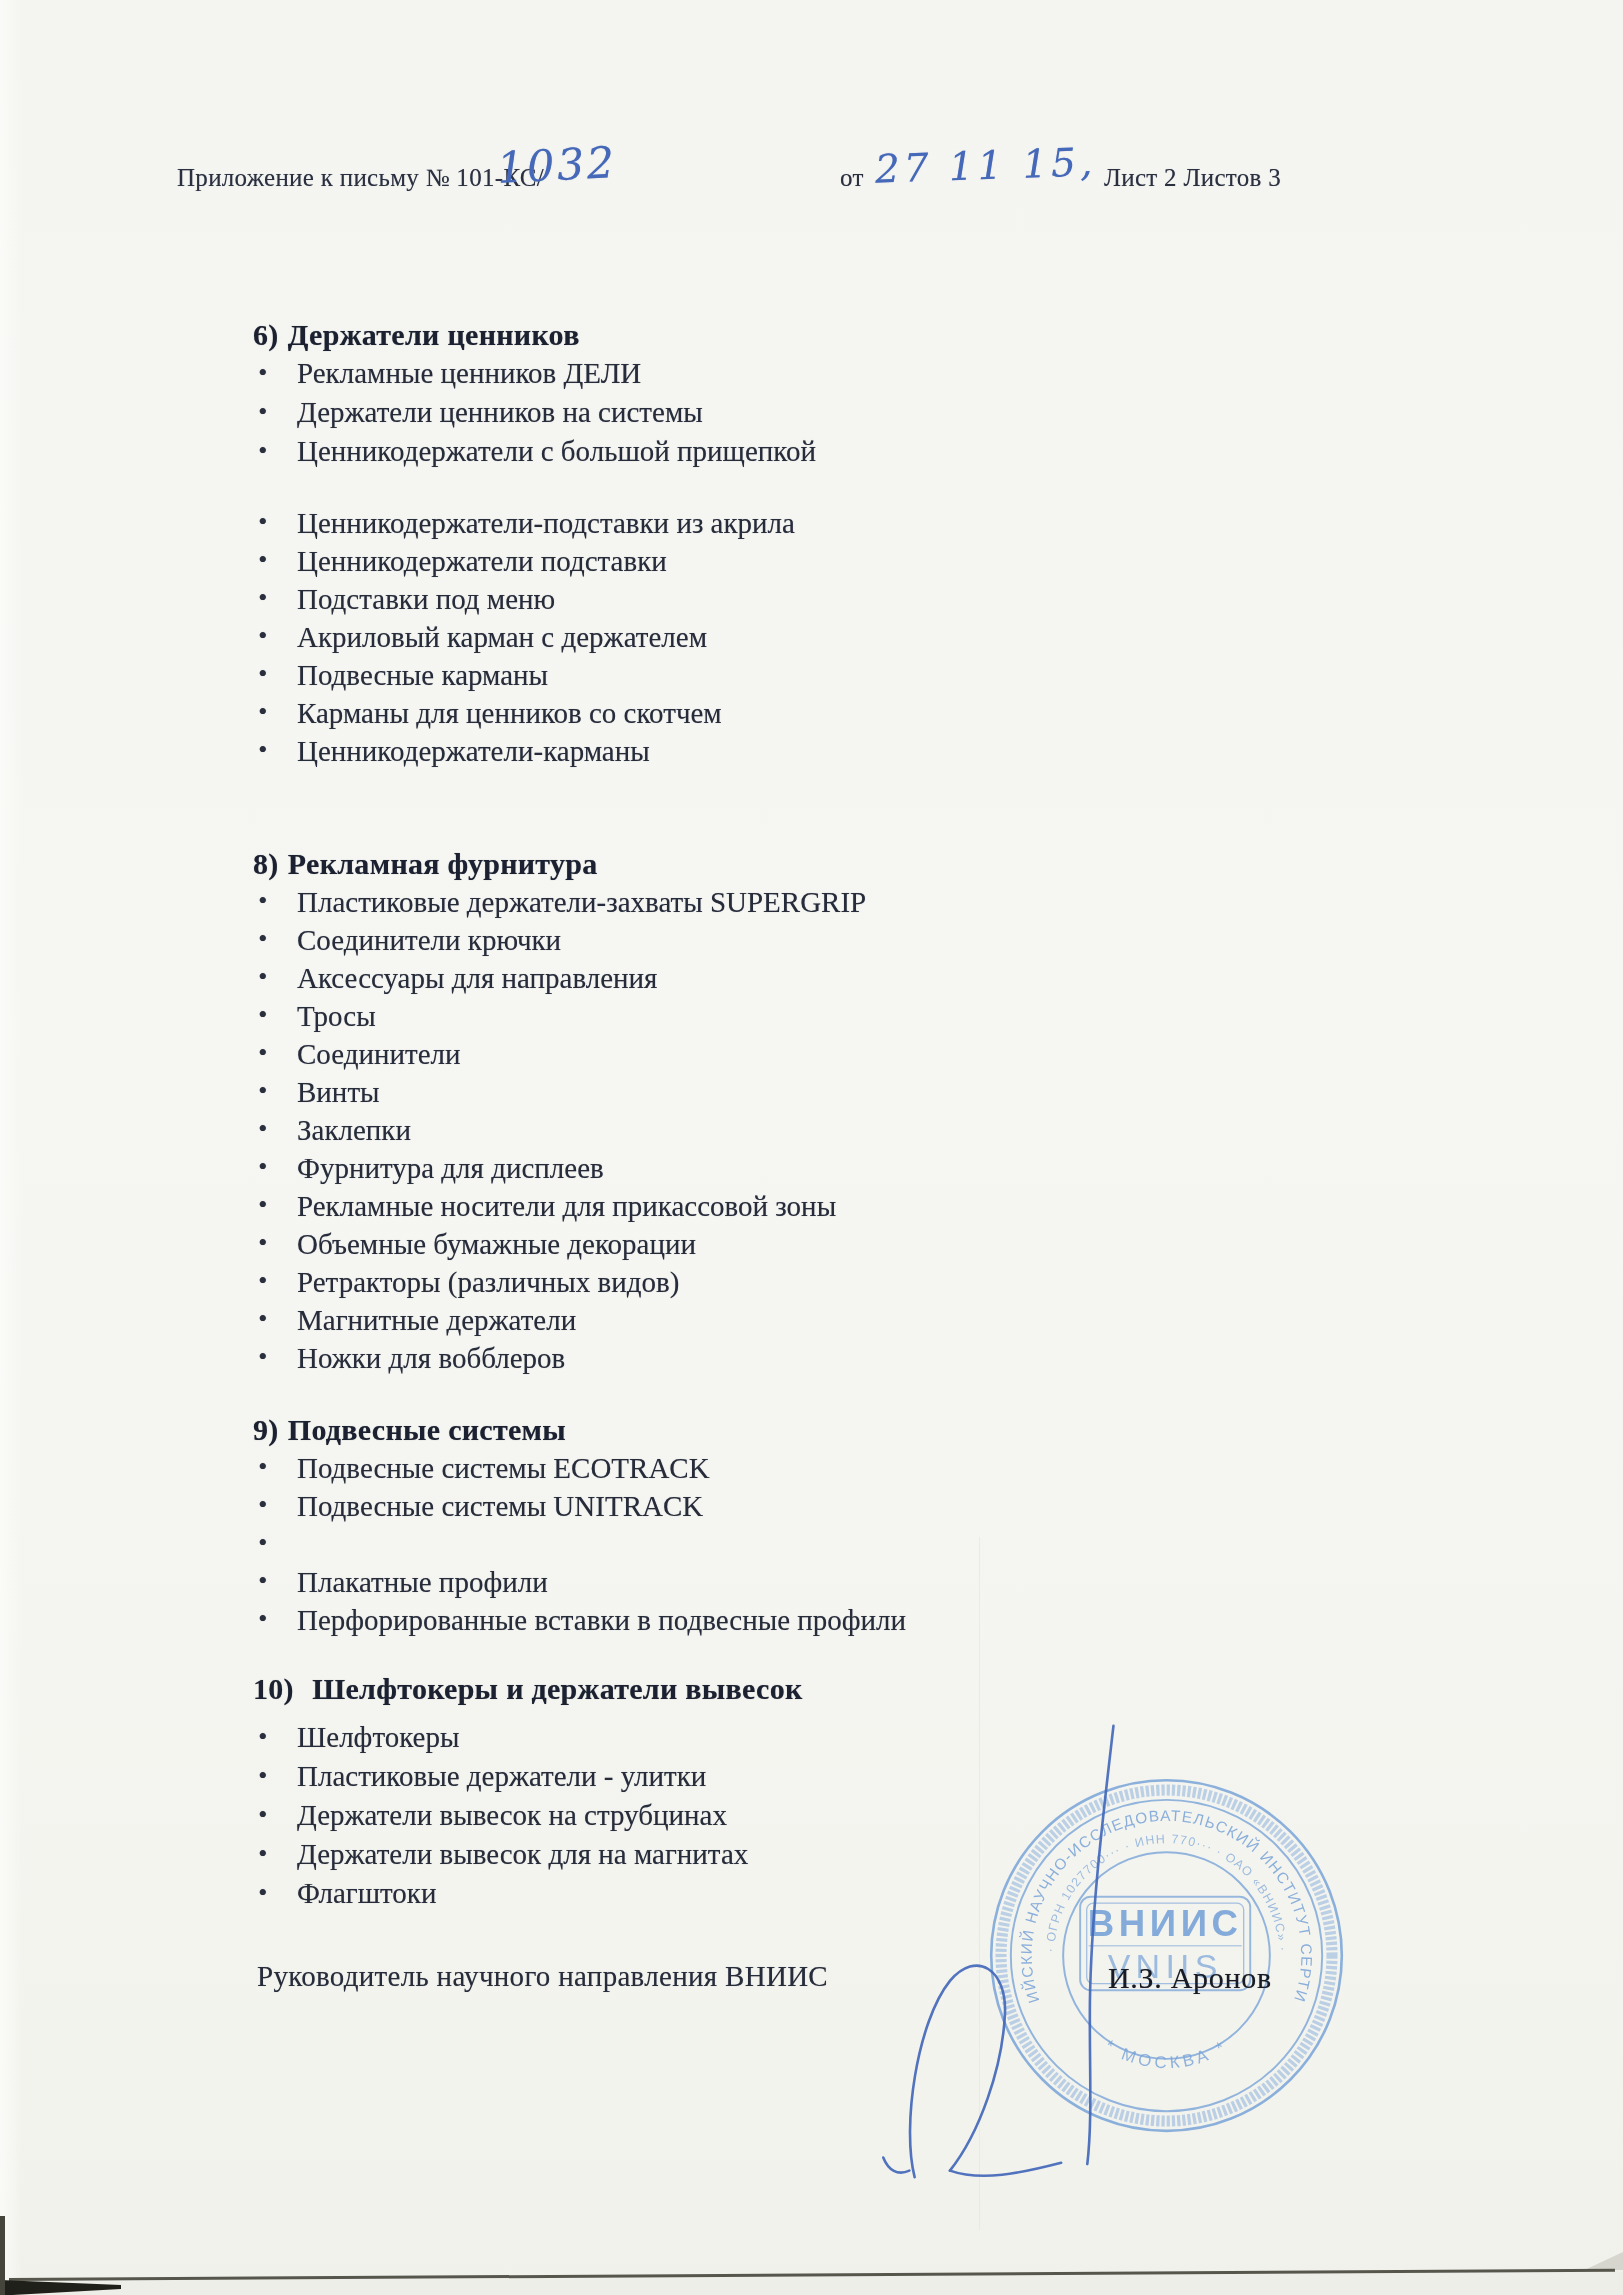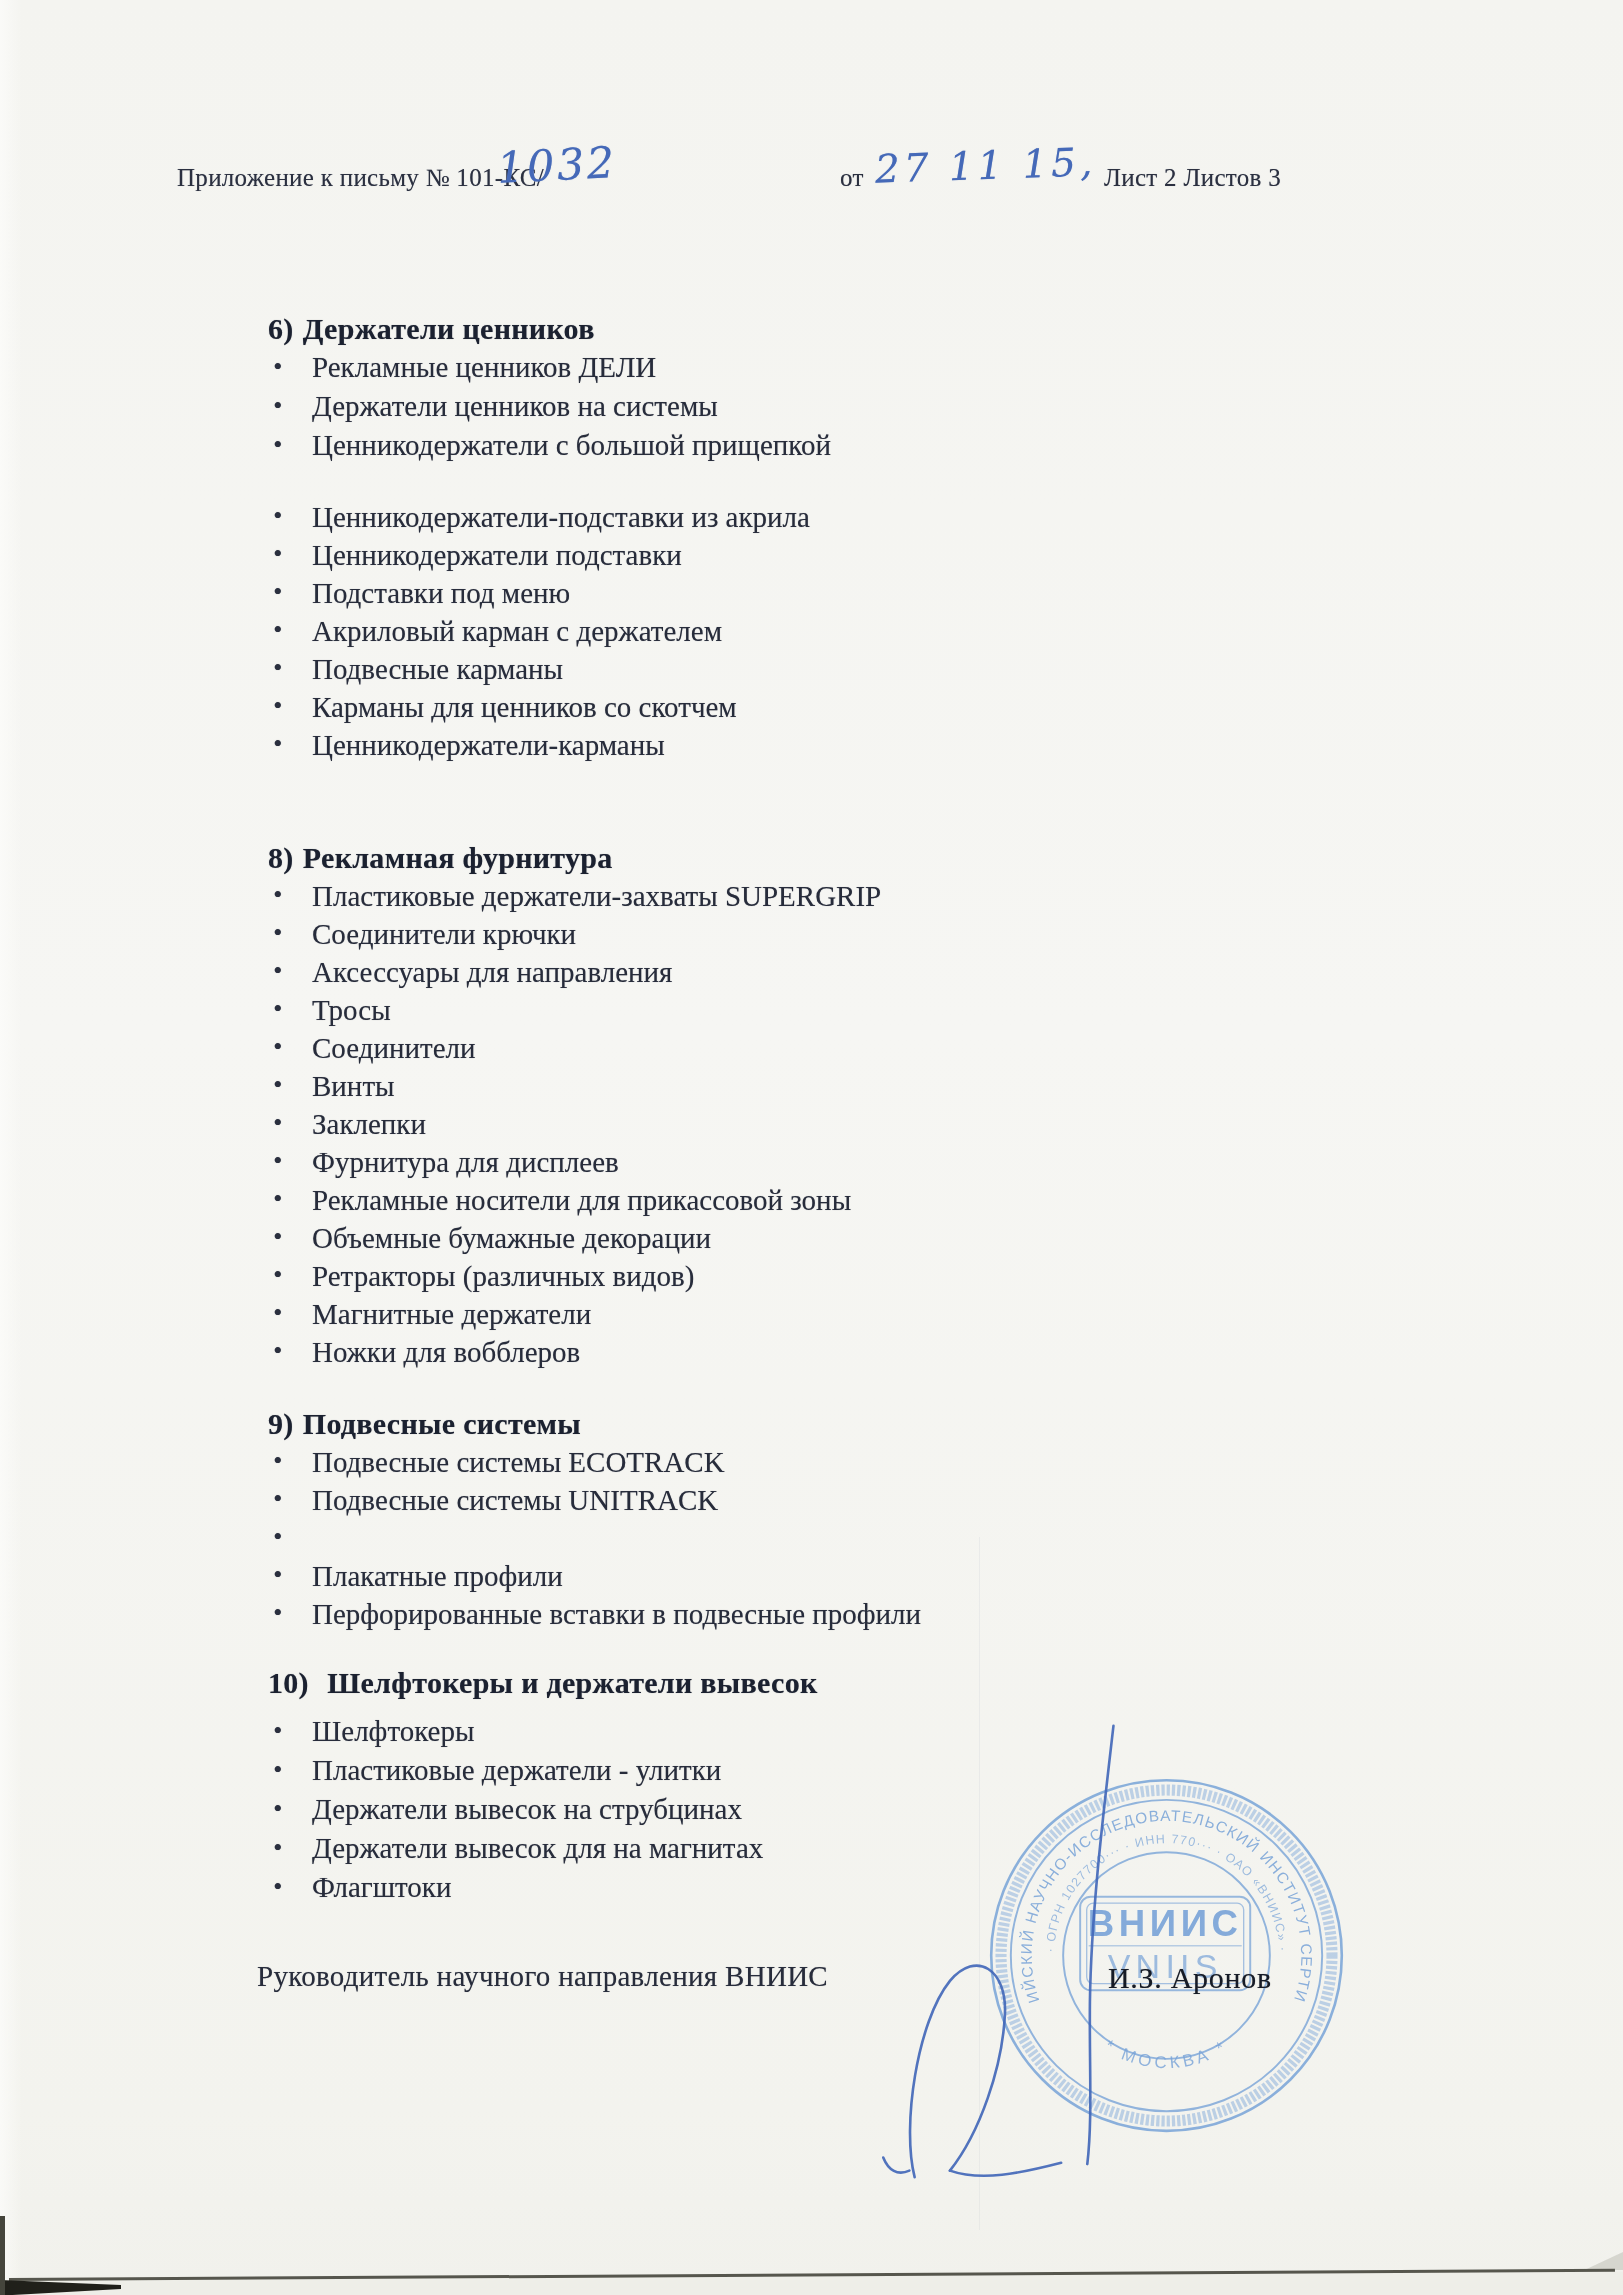--- a/index.html
+++ b/index.html
@@ -14,21 +14,21 @@
   
   .page-header{position:absolute;left:0;top:156px;width:1623px;height:85px;
     color:#2b3040;font-size:25px;letter-spacing:0.3px;text-shadow:0 0 0.7px rgba(40,48,70,.45);}
   .page-header span{position:absolute;white-space:nowrap;}
   .hw{font-family:"DejaVu Serif",serif;font-style:italic;color:#4569b8;
       text-shadow:0 0 0.7px rgba(69,105,184,.5);}
   .hw1{left:497px;top:-15.7px;font-size:43px;transform:rotate(-3deg);letter-spacing:2.6px;}
   .hw2{left:875px;top:-13px;font-size:39px;transform:rotate(-2deg);letter-spacing:3.9px;}
   .hl{left:177px;top:7.9px;} .hot{left:840px;top:7.9px;} .hsheet{left:1104px;top:7.9px;font-family:Liberation Serif, serif;}
   
-  .sec{position:absolute;left:268px;width:981px;}
+  .sec{position:absolute;left:253px;width:981px;margin-top:6px;}
   .sec h2{margin:0;font-size:30px;font-weight:bold;color:#1b2130;line-height:39px;
     letter-spacing:0.3px;text-shadow:0 0 0.8px rgba(27,33,48,.5);white-space:nowrap;}
   .sec h2 .num{margin-right:9.2px;}
   .sec.s10 h2 .num{margin-right:18.3px;}
   .sec ul{list-style:none;margin:0;padding:0;font-size:29px;color:#272c3b;
     text-shadow:0 0 0.8px rgba(39,44,59,.45);}
   .sec li{position:relative;padding-left:44px;height:39px;line-height:39px;white-space:nowrap;}
   .sec.s7 li{height:38px;line-height:38px;}
   .sec.s8 li,.sec.s9 li{height:38px;line-height:38px;}
   .sec.s10 ul{margin-top:9.8px;}

